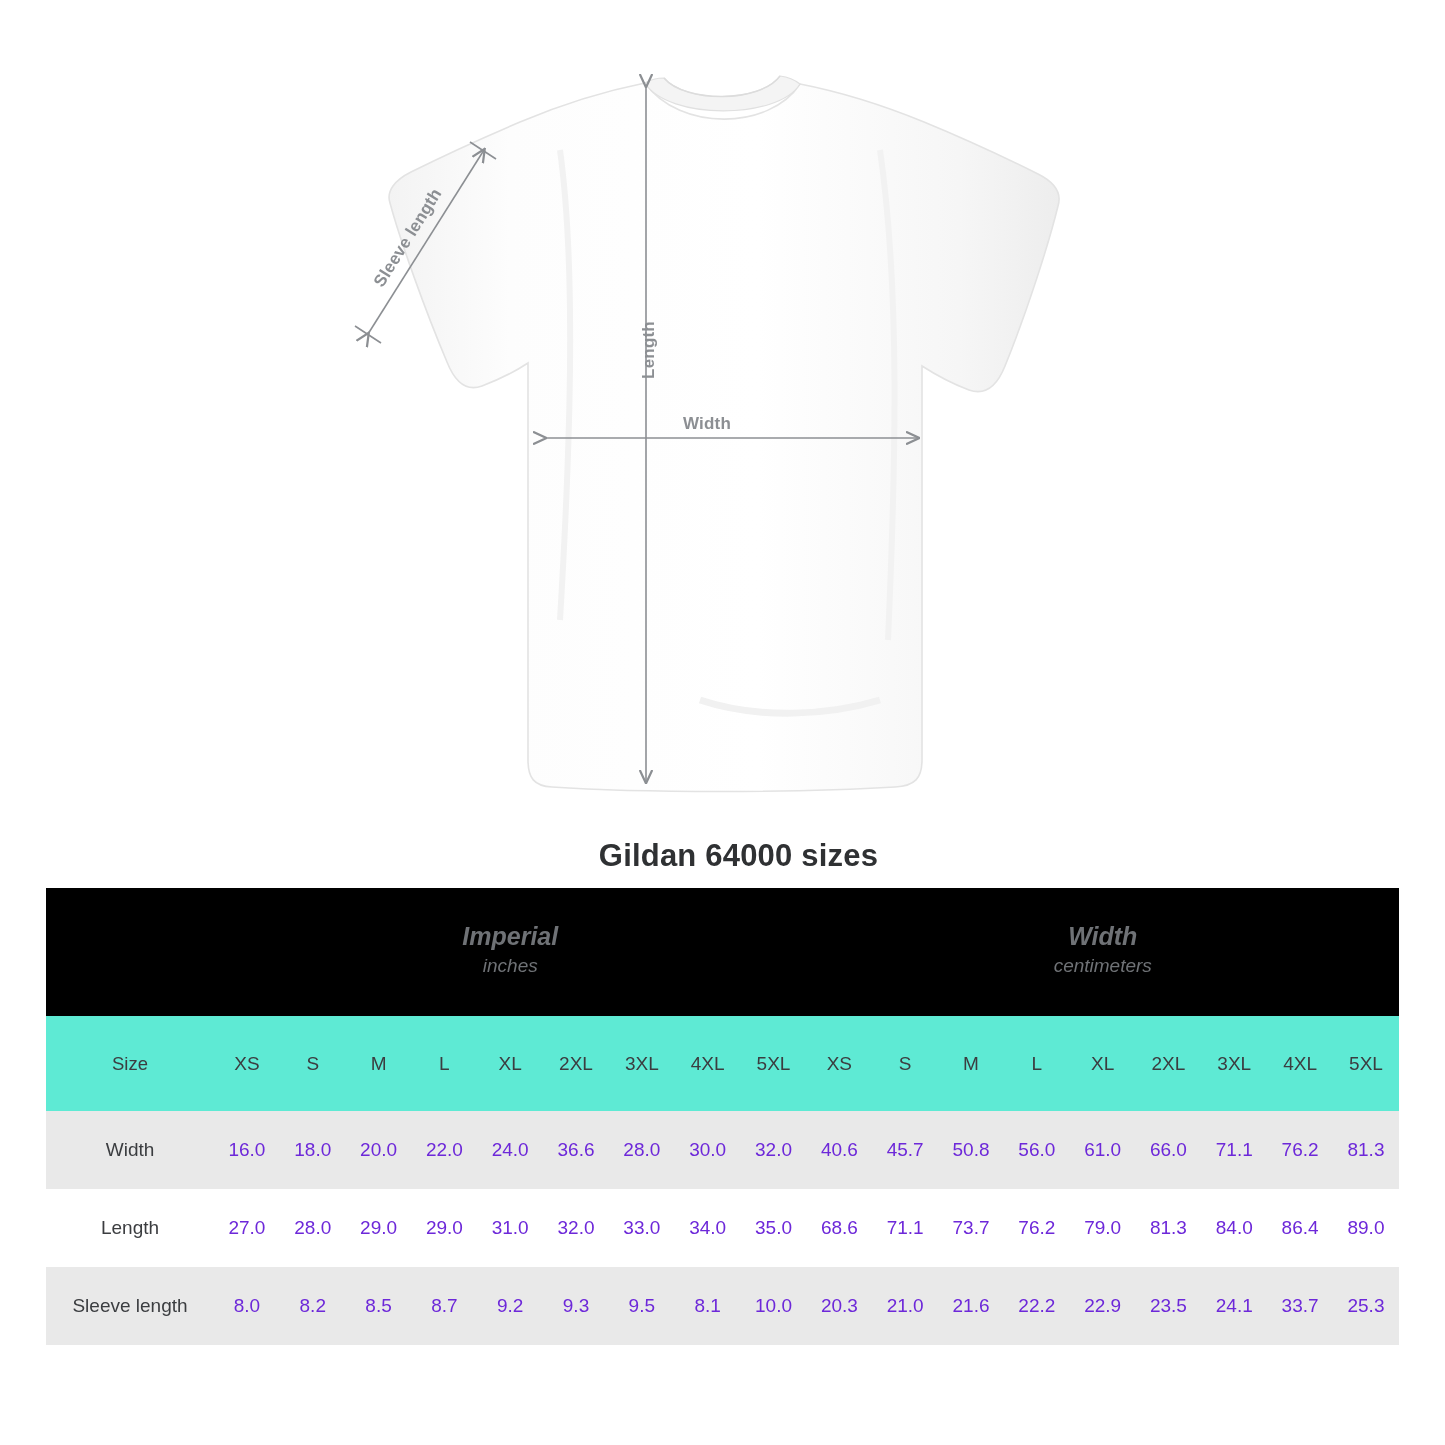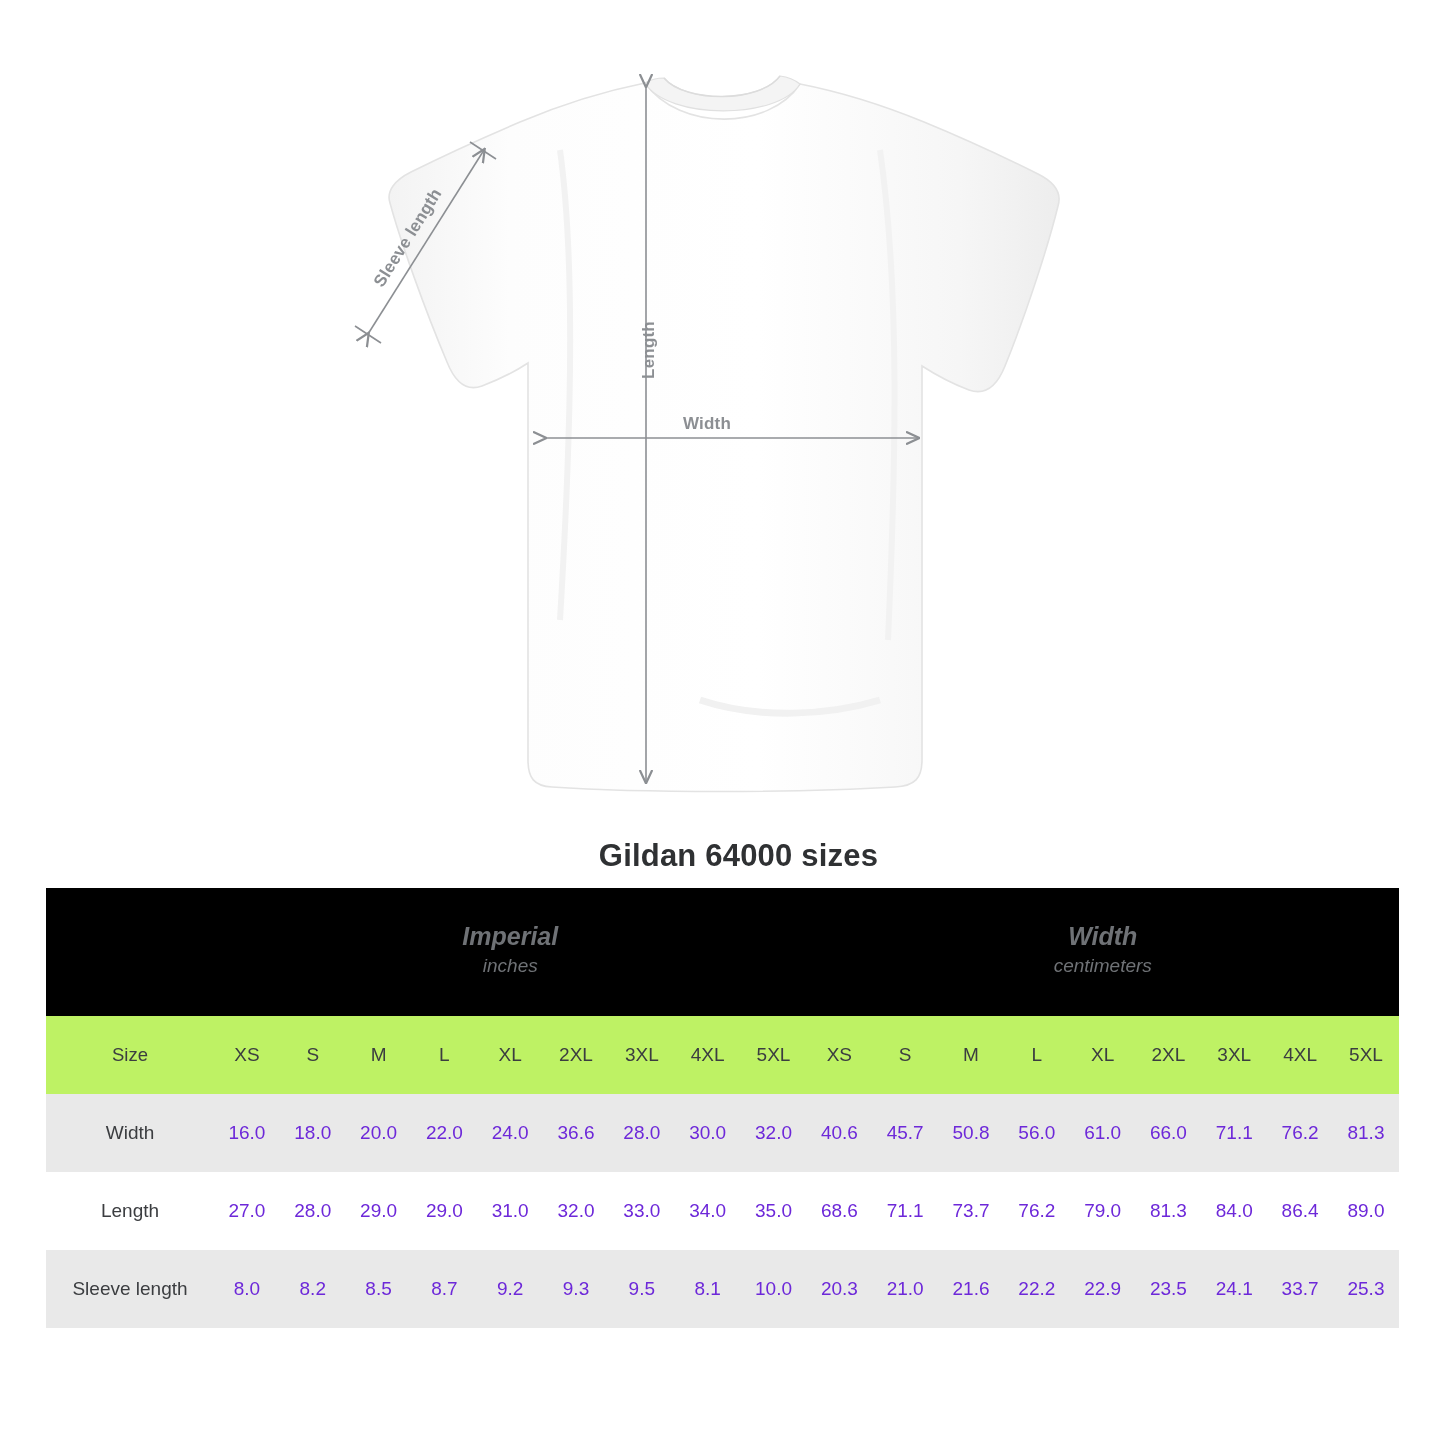--- a/index.html
+++ b/index.html
@@ -102,22 +102,22 @@
     color: #6f7276;
     line-height: 1.15;
   }
   .unit-sub {
     font-size: 19px;
     font-style: italic;
     color: #6f7276;
     line-height: 1.6;
   }
   .head-row td {
-    height: 78px;
-    background: #bef264;
+    height: 95px;
+    background: #5eead4;
     font-size: 19px;
     font-weight: bold;
     color: #3b3d40;
   }
   .head-row td.rowlabel {
     font-size: 18.5px;
   }
   .data-row td {
     height: 78px;
     font-size: 19px;

